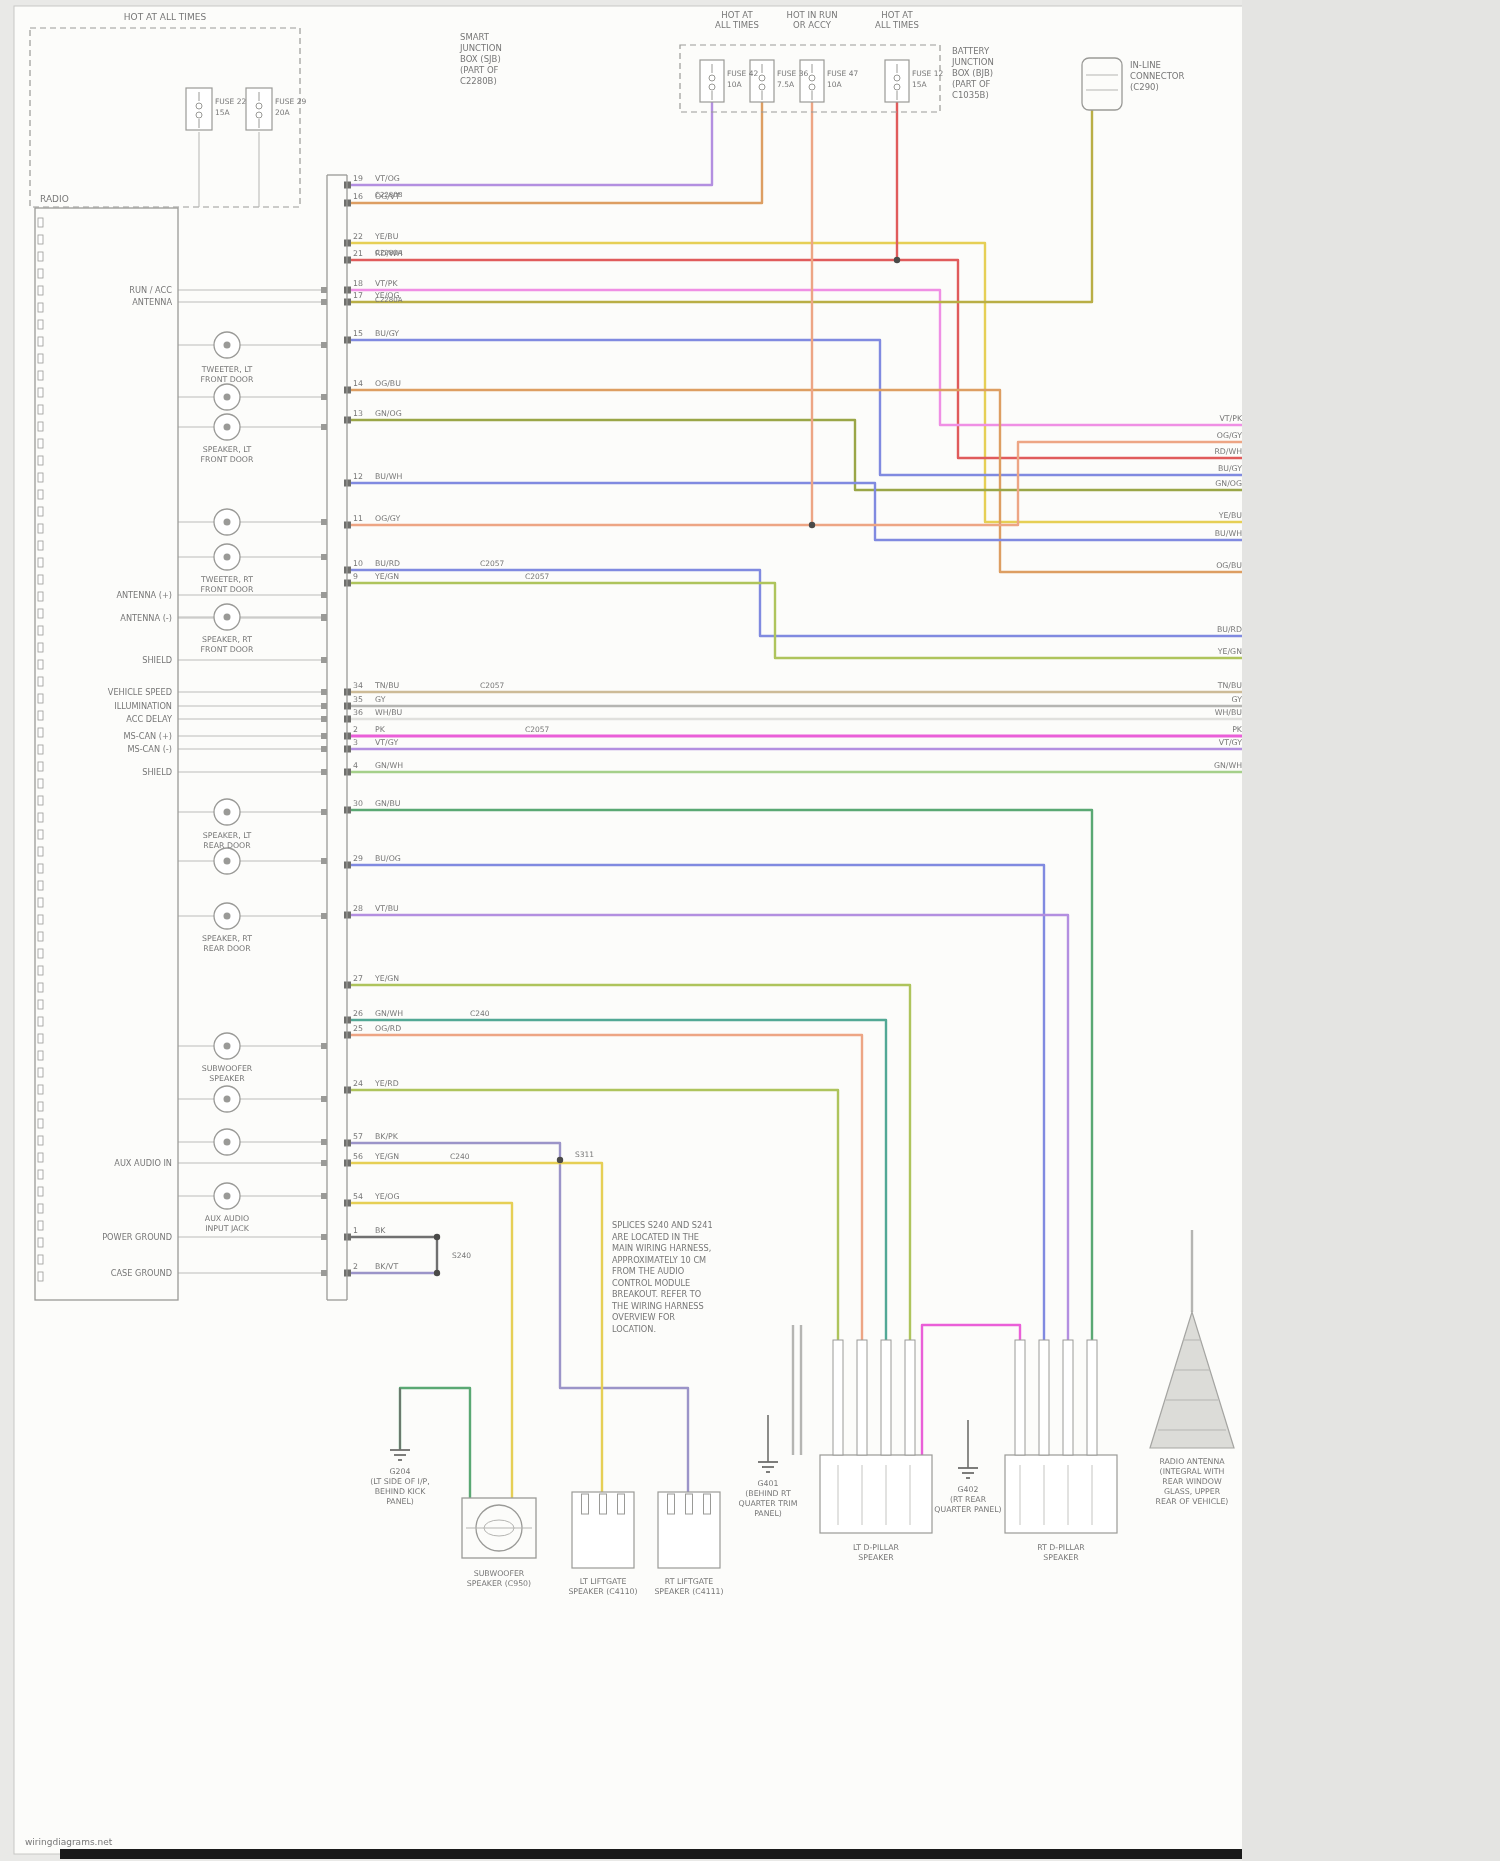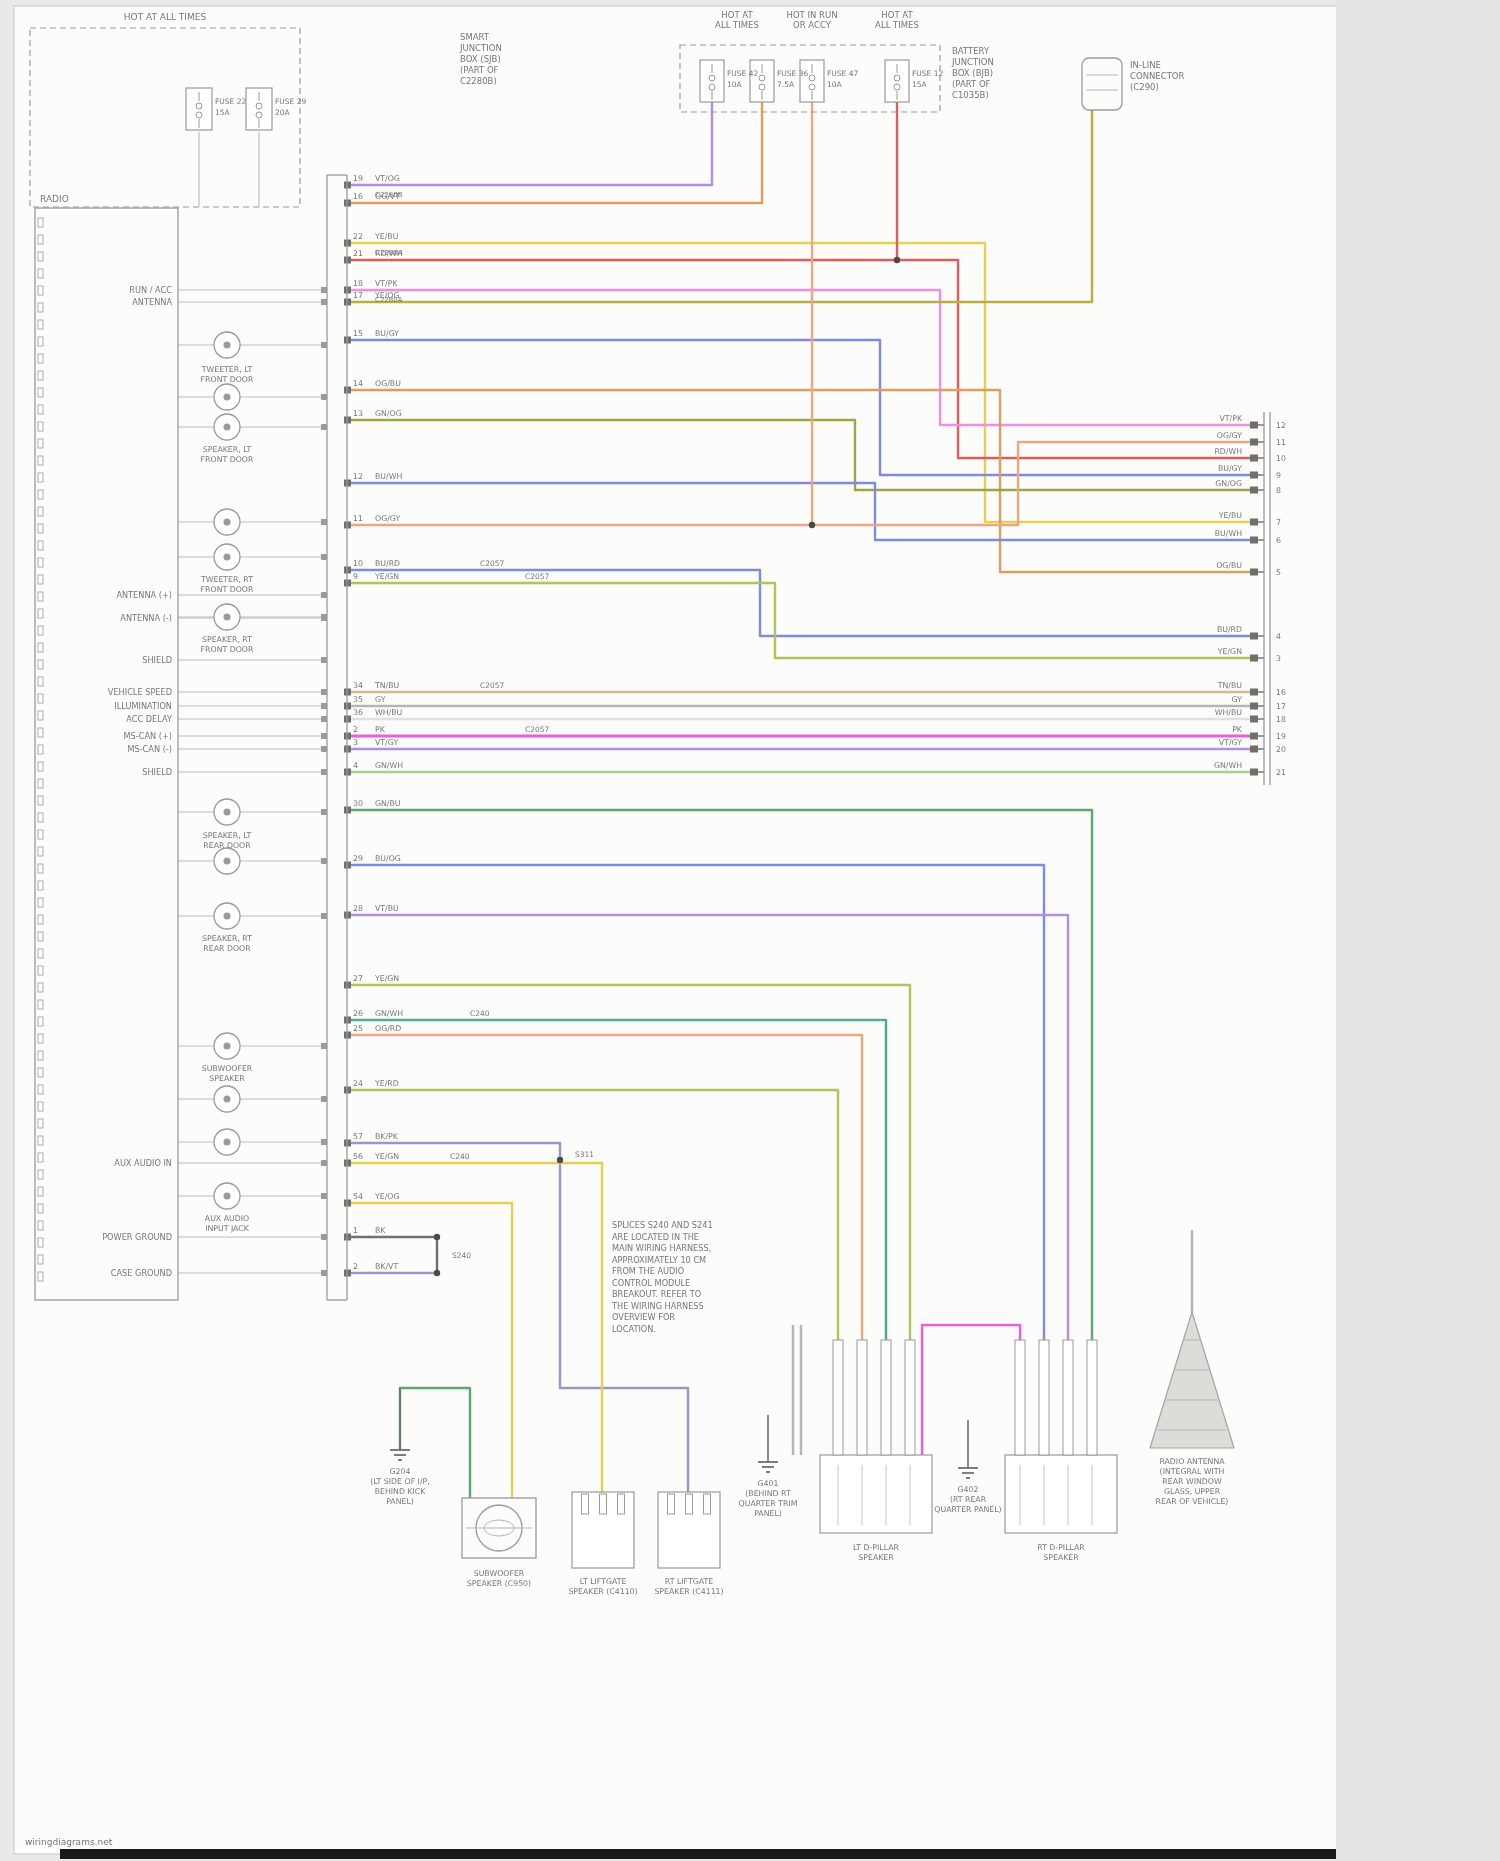--- a/index.html
+++ b/index.html
@@ -1,16 +1,16 @@
 <!DOCTYPE html>
 <html><head>
 <meta charset="utf-8">
 <style>
   html,body{margin:0;padding:0;background:#e4e4e2;}
-  .canvas{position:relative;width:1336px;height:1861px;background:#e9e9e7;font-family:"DejaVu Sans",sans-serif;overflow:hidden;}
+  .canvas{position:relative;width:1242px;height:1861px;background:#e9e9e7;font-family:"DejaVu Sans",sans-serif;overflow:hidden;}
   svg{position:absolute;left:0;top:0;}
   svg text{fill:#777;font-family:"DejaVu Sans",sans-serif;}
   .pg{fill:#fcfcfa;stroke:#c8c8c5;stroke-width:1;}
   .boxline{fill:none;stroke:#9a9a97;stroke-width:1.3;}
   .dash{fill:none;stroke:#9a9a97;stroke-width:1.2;stroke-dasharray:6 4;}
   .thin{stroke:#b5b5b2;stroke-width:1;}
 </style>
 </head>
 <body>
 

